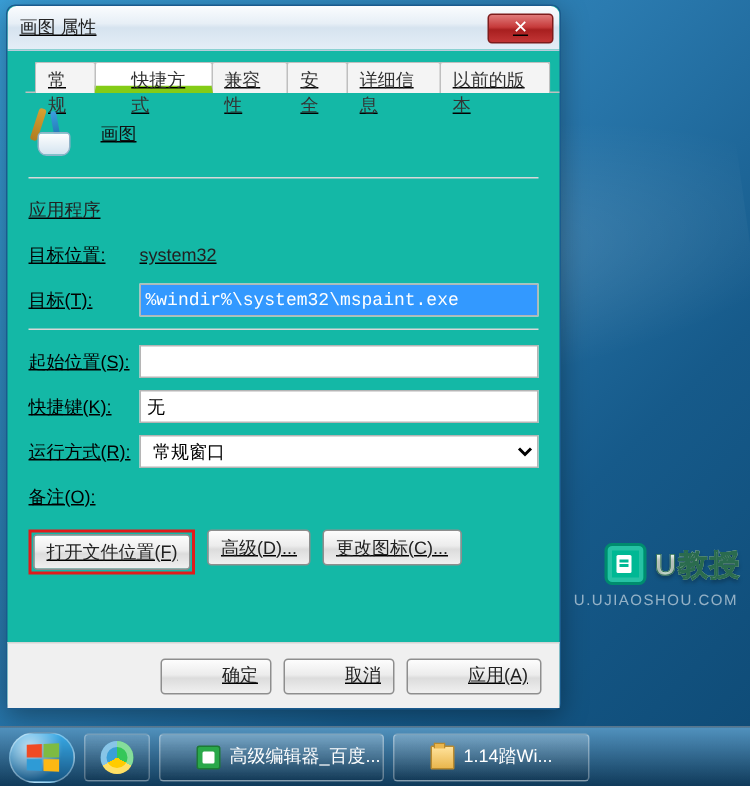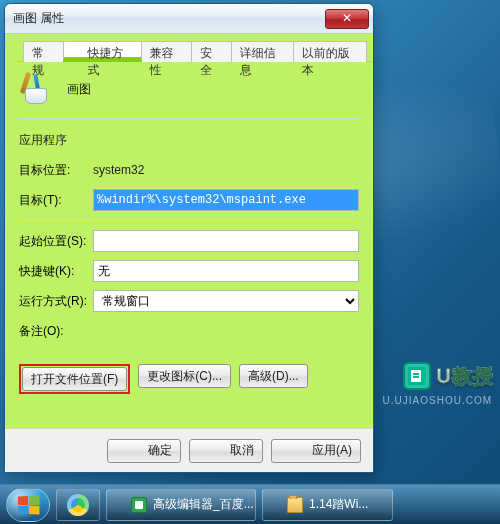--- a/index.html
+++ b/index.html
@@ -6,23 +6,23 @@
   body {
     width: 500px; height: 524px;
     background: linear-gradient(135deg, #3a9fd8 0%, #2b7bb0 40%, #165a8a 70%, #0e4a75 100%);
     position: relative; overflow: hidden;
   }
   
   .bgstreak { position:absolute; width:500px; height:200px; background:radial-gradient(ellipse at 60% 50%, rgba(255,255,255,0.15), transparent 60%); top:80px; left:0; transform:rotate(-8deg); pointer-events:none;}
   
   .dialog {
     position: absolute; left: 4px; top: 3px; width: 370px; height: 470px;
-    background: #bef264; border: 1px solid #1a5a8d; border-radius: 6px 6px 4px 4px;
+    background: #14b8a6; border: 1px solid #1a5a8d; border-radius: 6px 6px 4px 4px;
     box-shadow: 0 4px 18px rgba(0,0,0,0.35);
-    display: flex; flex-direction: column;
+    display: flex; flex-direction: column; text-decoration: underline;
   }
   .titlebar {
     height: 30px; background: linear-gradient(#fafcfe, #e7eff6 40%, #d6e3ef 50%, #e5eef7);
     border-bottom: 1px solid #b8ccdb; border-radius: 6px 6px 0 0;
     display: flex; align-items: center; padding: 0 4px 0 8px;
   }
   .titlebar .title { font-size: 12px; color: #222; flex: 1; }
   .closebtn {
     width: 44px; height: 20px; background: linear-gradient(#e07a7a, #c63a3a 45%, #a81f1f 55%, #c23535);
     border: 1px solid #7d1c1c; border-radius: 3px; color: #fff; font-size: 12px; line-height: 16px; text-align: center; cursor: pointer;
@@ -53,21 +53,21 @@
   .textin.sel { background:#fff; }
   .selwrap { position:relative; }
   .overlaysel {
     position:absolute; left:1px; top:1px; right:1px; bottom:1px; background:#3399ff; color:#fff;
     font-family: Consolas, "Courier New", monospace; font-size:12px; padding:2px 3px; line-height:16px; pointer-events:none;
   }
   .selectwrap { position:relative; }
   .select {
     width:100%; height:22px; border:1px solid #b5b5b5; background:#fff; font-size:12px; padding:2px 4px;
   }
-  .btnrow { display:flex; gap:8px; margin-top:20px; }
+  .btnrow { display:flex; gap:8px; margin-top:9px; }
   .winbtn {
     height:24px; padding:0 8px; font-size:12px; background:linear-gradient(#fdfdfd,#ececec 45%,#dcdcdc 55%,#f0f0f0);
     border:1px solid #8e8e8e; border-radius:3px; cursor:pointer; color:#222;
   }
   .highlightbox { border:2px solid #e11b1b; padding:1px; display:inline-flex; }
   .sep { height:1px; background:#d8d8d8; margin:6px 0 8px; }
   .footer {
     height:44px; background:#f0f0f0; border-top:1px solid #d4d4d4;
     display:flex; justify-content:flex-end; align-items:center; gap:8px; padding:0 12px;
   }
@@ -182,22 +182,22 @@
       </div>
     </div>
     <div class="frow">
       <div class="flabel">备注(O):</div>
     </div>
 
     <div class="btnrow">
       <span class="highlightbox">
         <button class="winbtn">打开文件位置(F)</button>
       </span>
+      <button class="winbtn">高级(D)...</button>
       <button class="winbtn">更改图标(C)...</button>
-      <button class="winbtn">高级(D)...</button>
     </div>
   </div>
 
   <div class="footer">
     <button class="winbtn">确定</button>
     <button class="winbtn">取消</button>
     <button class="winbtn">应用(A)</button>
   </div>
 </div>
 

